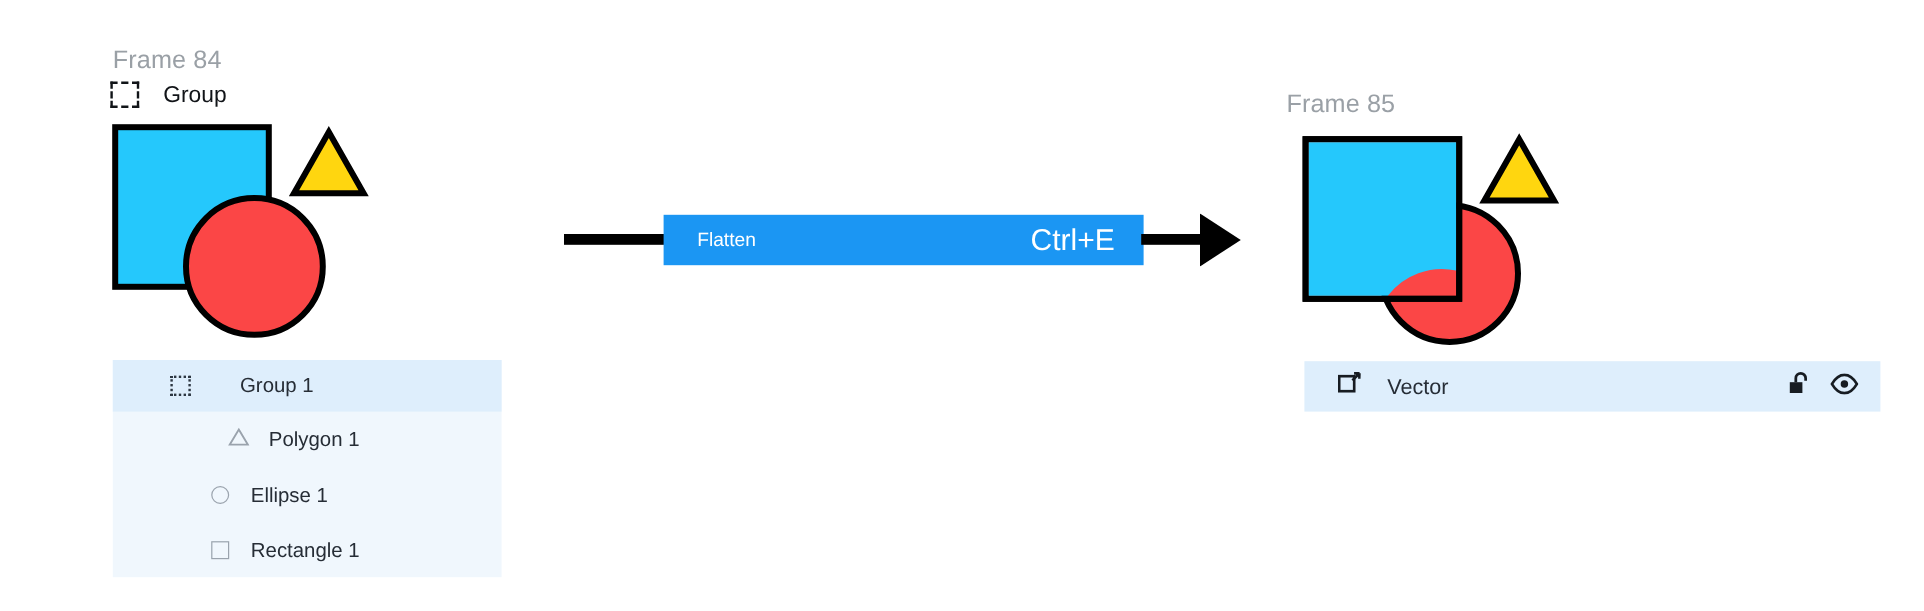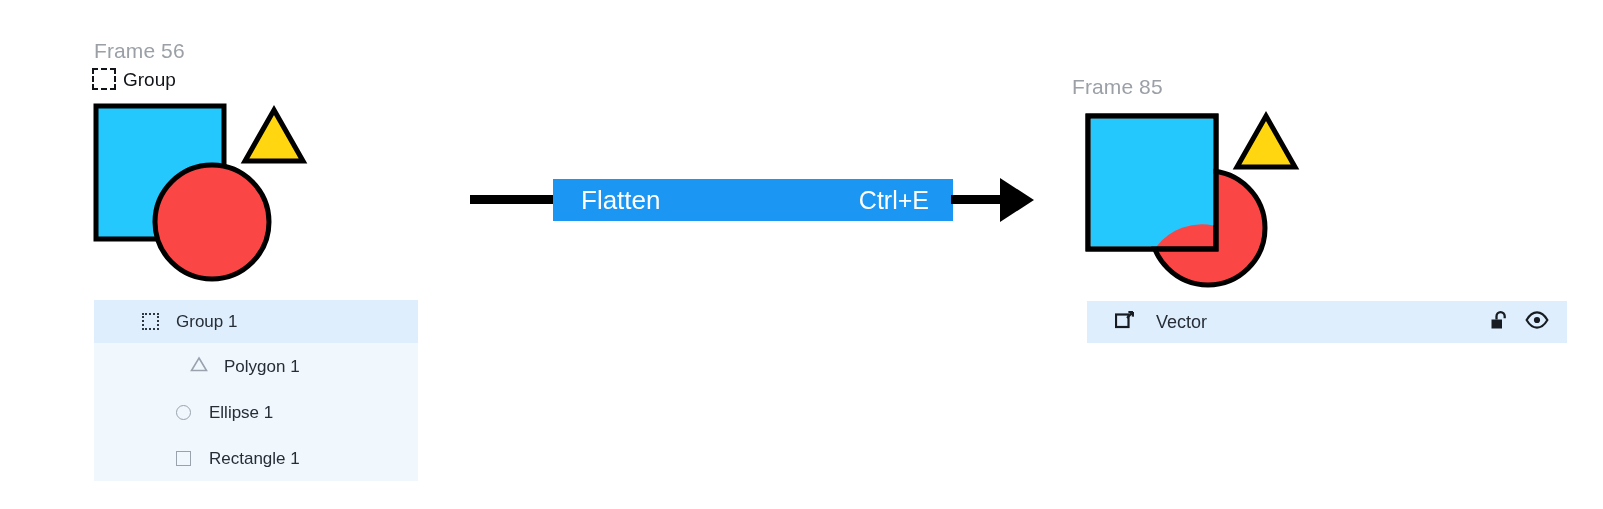--- a/index.html
+++ b/index.html
@@ -12,37 +12,37 @@
   .stage{position:absolute;left:0;top:0;width:1603px;height:509px;}
   .abs{position:absolute;}
 
   
   .frame-title{
     color:#9aa0a6;font-size:21px;line-height:21px;
     letter-spacing:.1px;white-space:nowrap;
   }
 
   
-  .group-badge{display:flex;align-items:center;gap:7px;white-space:nowrap;}
+  .group-badge{display:flex;align-items:center;gap:20px;white-space:nowrap;}
   .group-badge .lbl{font-size:19px;color:#111418;line-height:19px;}
   .dashed-sq{
     width:24px;height:22px;box-sizing:border-box;
     border:2px dashed #111418;background:transparent;
   }
 
   
   .layers-panel{background:#f0f7fd;}
   .layer-row{
     position:absolute;display:flex;align-items:center;
     box-sizing:border-box;
   }
   .layer-row .name{
     font-size:17px;color:#262d36;line-height:17px;white-space:nowrap;
   }
-  .row-sel{background:#deeefc;}
+  .row-sel{background:#deeefc;gap:24px;}
   .ico{display:inline-block;flex:none;}
 
   
   .ico-dots{
     width:17px;height:17px;box-sizing:border-box;
     border:2px dotted #2d3742;
   }
   .ico-circ{
     width:15px;height:15px;box-sizing:border-box;
     border:1.6px solid #9aa3ad;border-radius:50%;
@@ -52,21 +52,21 @@
     border:1.6px solid #9aa3ad;
   }
 
   
   .menu-item{
     position:absolute;background:#1b96f3;
     display:flex;align-items:center;justify-content:space-between;
     box-sizing:border-box;
   }
   .menu-item .mlabel{
-    color:#ffffff;font-size:26px;line-height:21px;white-space:nowrap;
+    color:#ffffff;font-size:16px;line-height:21px;white-space:nowrap;
   }
   .menu-item .mshortcut{
     color:#ffffff;font-size:25px;line-height:21px;white-space:nowrap;
   }
 
   .arrow-line{position:absolute;background:#000000;}
 
   
   .vector-panel{
     position:absolute;background:#deeefc;
@@ -74,21 +74,21 @@
   }
   .vector-panel .name{
     font-size:18px;color:#262d36;line-height:18px;white-space:nowrap;
   }
 </style>
 </head>
 <body>
 
 <div class="stage">
 
-  <div class="abs frame-title" style="left:94px;top:40px;">Frame 56</div>
+  <div class="abs frame-title" style="left:94px;top:40px;">Frame 84</div>
 
   <div class="abs group-badge" style="left:92px;top:68px;">
     <span class="dashed-sq"></span>
     <span class="lbl">Group</span>
   </div>
 
   <svg class="abs" style="left:86px;top:96px;" width="230" height="190">
     <rect x="10" y="10" width="128" height="133" fill="#25c8fc" stroke="#000000" stroke-width="5"></rect>
     <polygon points="188,14 217,65 159,65" fill="#ffd60f" stroke="#000000" stroke-width="5" stroke-linejoin="miter"></polygon>
     <circle cx="126" cy="126" r="57" fill="#fb4646" stroke="#000000" stroke-width="5"></circle>

